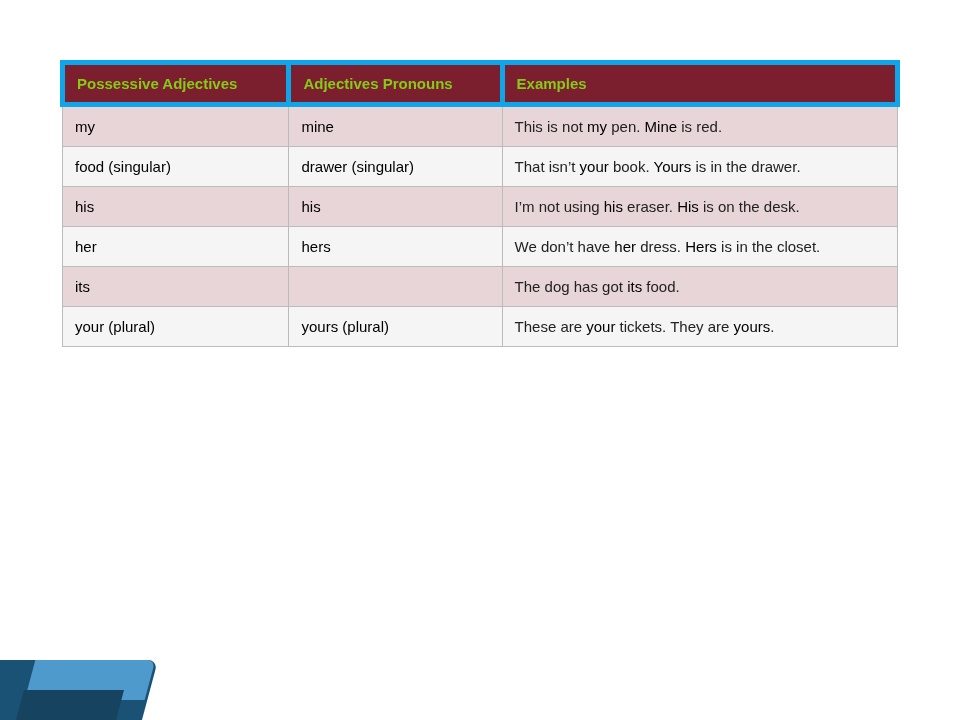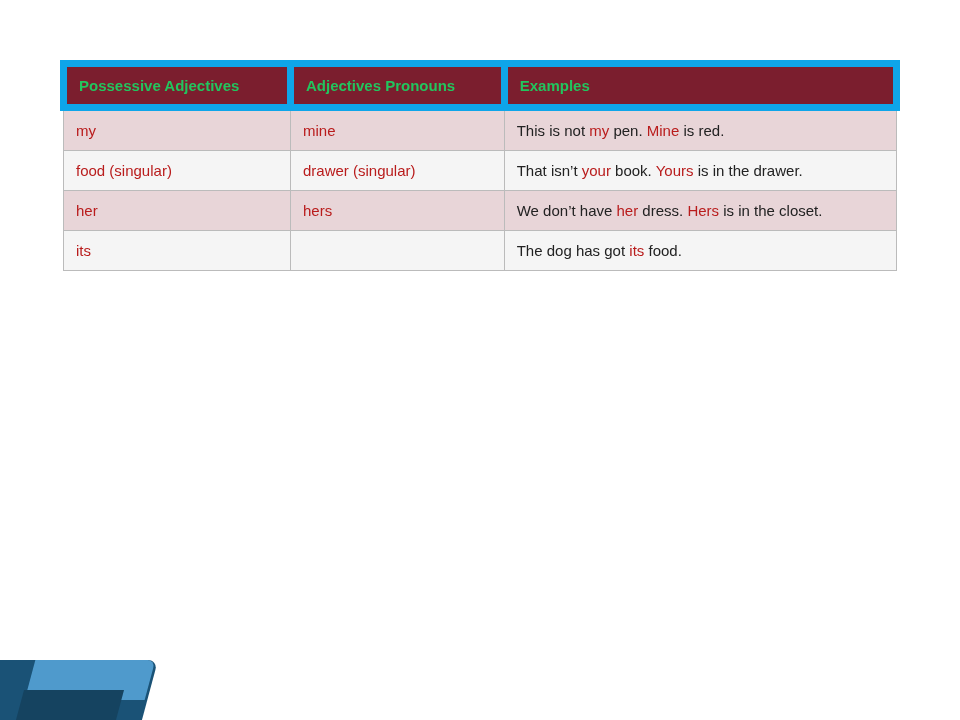--- a/index.html
+++ b/index.html
@@ -27,44 +27,44 @@
     }
 
     table {
       width: 100%;
       border-collapse: collapse;
       font-size: 15px;
     }
 
     thead tr th {
       background-color: #7b1e2e;
-      color: #22c55e;
+      color: #84cc16;
       font-weight: bold;
       padding: 10px 12px;
       text-align: left;
-      border: 7px solid #0ea5e9;
+      border: 5px solid #0ea5e9;
     }
 
     tbody tr:nth-child(odd) {
       background-color: #e8d5d8;
     }
 
     tbody tr:nth-child(even) {
       background-color: #f5f5f5;
     }
 
     tbody tr td {
       padding: 9px 12px;
       border: 1px solid #bbb;
       vertical-align: top;
       color: #222;
       line-height: 1.4;
     }
 
-    .red { color: #b91c1c; }
+    .red { color: #000000; }
 
     .bottom-decoration {
       position: absolute;
       bottom: 0;
       left: 0;
       width: 200px;
       height: 80px;
     }
 
     .deco-blue {
@@ -119,28 +119,38 @@
           <td><span class="red">my</span></td>
           <td><span class="red">mine</span></td>
           <td>This is not <span class="red">my</span> pen. <span class="red">Mine</span> is red.</td>
         </tr>
         <tr>
           <td><span class="red">food (singular)</span></td>
           <td><span class="red">drawer (singular)</span></td>
           <td>That isn’t <span class="red">your</span> book. <span class="red">Yours</span> is in the drawer.</td>
         </tr>
         <tr>
+          <td><span class="red">his</span></td>
+          <td><span class="red">his</span></td>
+          <td>I’m not using <span class="red">his</span> eraser. <span class="red">His</span> is on the desk.</td>
+        </tr>
+        <tr>
           <td><span class="red">her</span></td>
           <td><span class="red">hers</span></td>
           <td>We don’t have <span class="red">her</span> dress. <span class="red">Hers</span> is in the closet.</td>
         </tr>
         <tr>
           <td><span class="red">its</span></td>
           <td></td>
           <td>The dog has got <span class="red">its</span> food.</td>
+        </tr>
+        <tr>
+          <td><span class="red">your (plural)</span></td>
+          <td><span class="red">yours (plural)</span></td>
+          <td>These are <span class="red">your</span> tickets. They are <span class="red">yours</span>.</td>
         </tr>
       </tbody>
   </table>
 </div>
 
 <div class="bottom-decoration">
   <div class="deco-blue"></div>
   <div class="deco-light"></div>
   <div class="deco-dark"></div>
 </div>

